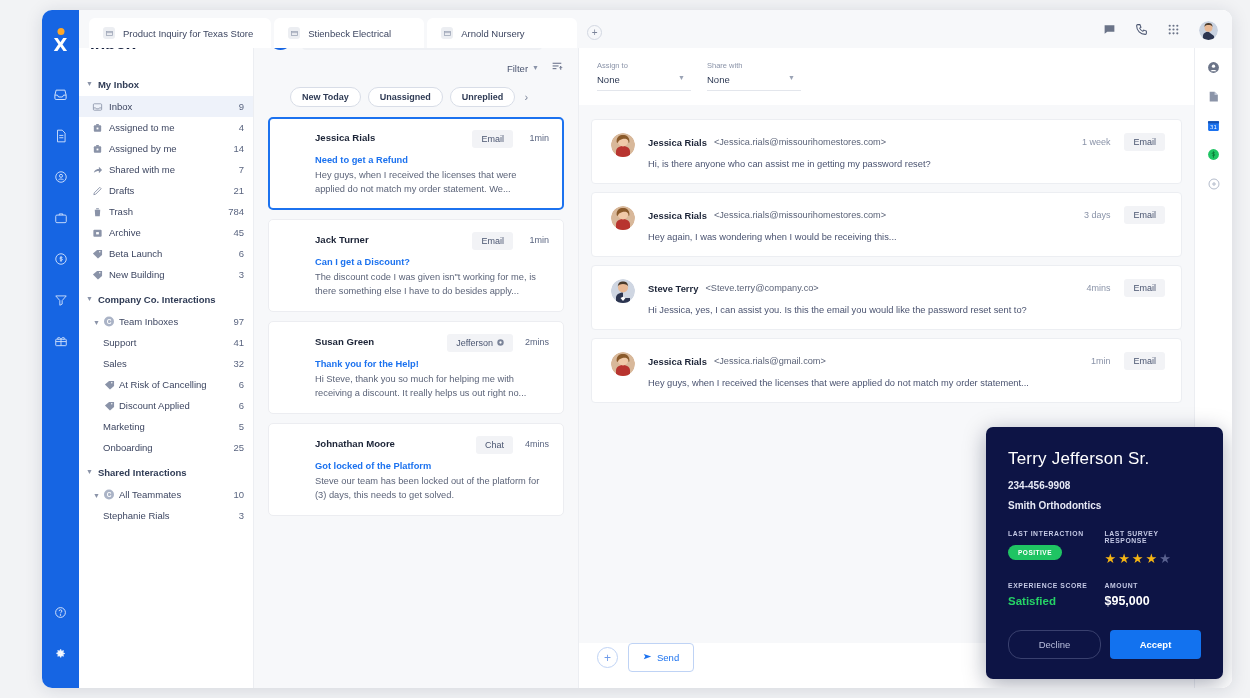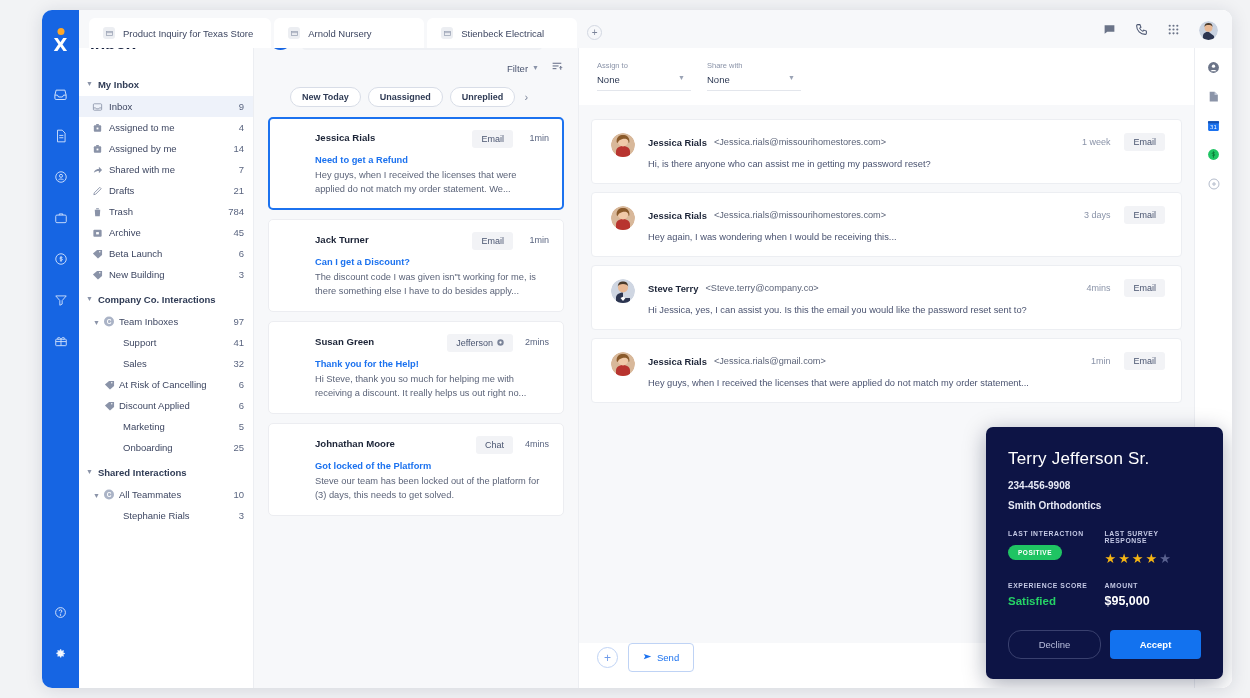--- a/index.html
+++ b/index.html
@@ -63,21 +63,21 @@
     display: flex; align-items: center; height: 21px;
     font-size: 9.5px; color: #3d4661; cursor: pointer;
     padding-left: 30px; padding-right: 9px; position: relative;
   }
   .sb-row.active { background: #eef2fa; }
   .sb-row .ic { position: absolute; left: 13px; top: 50%; transform: translateY(-50%); width: 11px; height: 11px; }
   .sb-row .lbl { flex: 1; }
   .sb-row .cnt { font-size: 9.5px; color: #5a6580; }
   .sb-row.indent2 { padding-left: 40px; }
   .sb-row.indent2 .ic { left: 25px; }
-  .sb-row.sub { padding-left: 44px; }
+  .sb-row.sub { padding-left: 24px; }
   .sb-row .bcaret { position:absolute; left: 14px; top: 50%; transform: translateY(-50%); color:#8a93a8; font-size:7px; }
   .cbadge {
     width: 10px; height: 10px; border-radius: 50%; background: #aab3c6; color: #fff;
     font-size: 6.5px; display: flex; align-items: center; justify-content: center;
     font-weight: bold;
   }
 
   
   .listcol {
     width: 325px; flex: 0 0 325px; background: #f7f8fa;
@@ -696,30 +696,30 @@
           </span>
         <span>Product Inquiry for Texas Store</span>
       </div>
       <div class="tab">
         <span class="ti">
             <svg width="7" height="7" viewBox="0 0 24 24" fill="none" stroke="#9aa3b5" stroke-width="2.6">
               <rect x="2" y="5" width="20" height="14"></rect>
               <path d="M2 9h20"></path>
             </svg>
           </span>
-        <span>Arnold Nursery</span>
+        <span>Stienbeck Electrical</span>
       </div>
       <div class="tab">
         <span class="ti">
             <svg width="7" height="7" viewBox="0 0 24 24" fill="none" stroke="#9aa3b5" stroke-width="2.6">
               <rect x="2" y="5" width="20" height="14"></rect>
               <path d="M2 9h20"></path>
             </svg>
           </span>
-        <span>Stienbeck Electrical</span>
+        <span>Arnold Nursery</span>
       </div>
       <div class="tabadd">+</div>
     </div>
     <div class="topright">
       <span><svg width="13" height="13" viewBox="0 0 24 24" fill="#6b7488">
             <path d="M3 4h18v12H8l-5 4z"></path>
           </svg></span>
       <span><svg width="13" height="13" viewBox="0 0 24 24" fill="none" stroke="#4a5570" stroke-width="1.9">
             <path d="M5 3h4l2 5-2.5 1.5a12 12 0 0 0 6 6L16 13l5 2v4c0 1-1 2-2 2C10 21 3 14 3 5c0-1 1-2 2-2z"></path>
           </svg></span>

